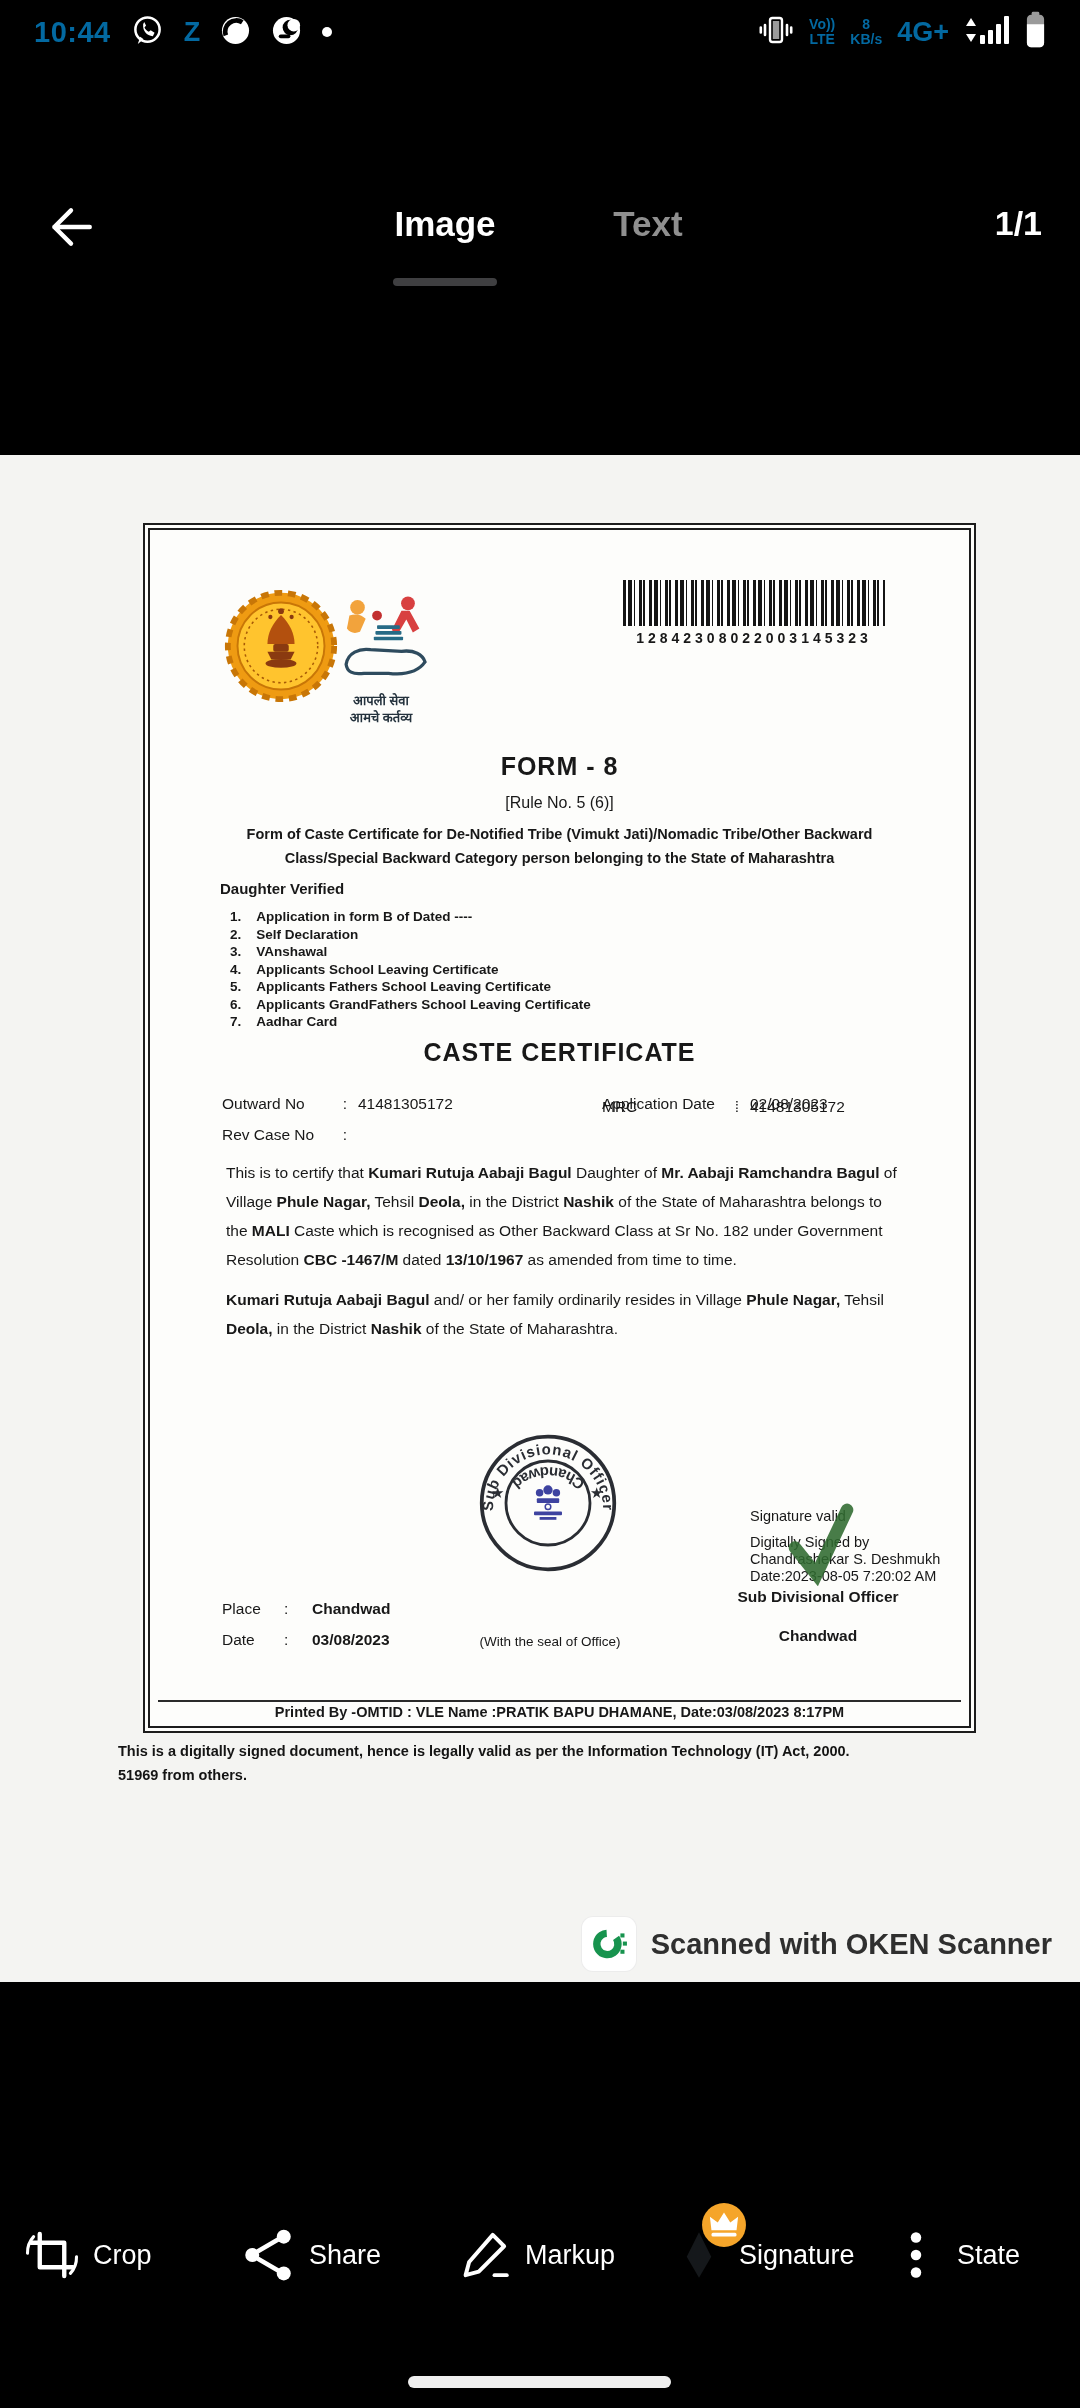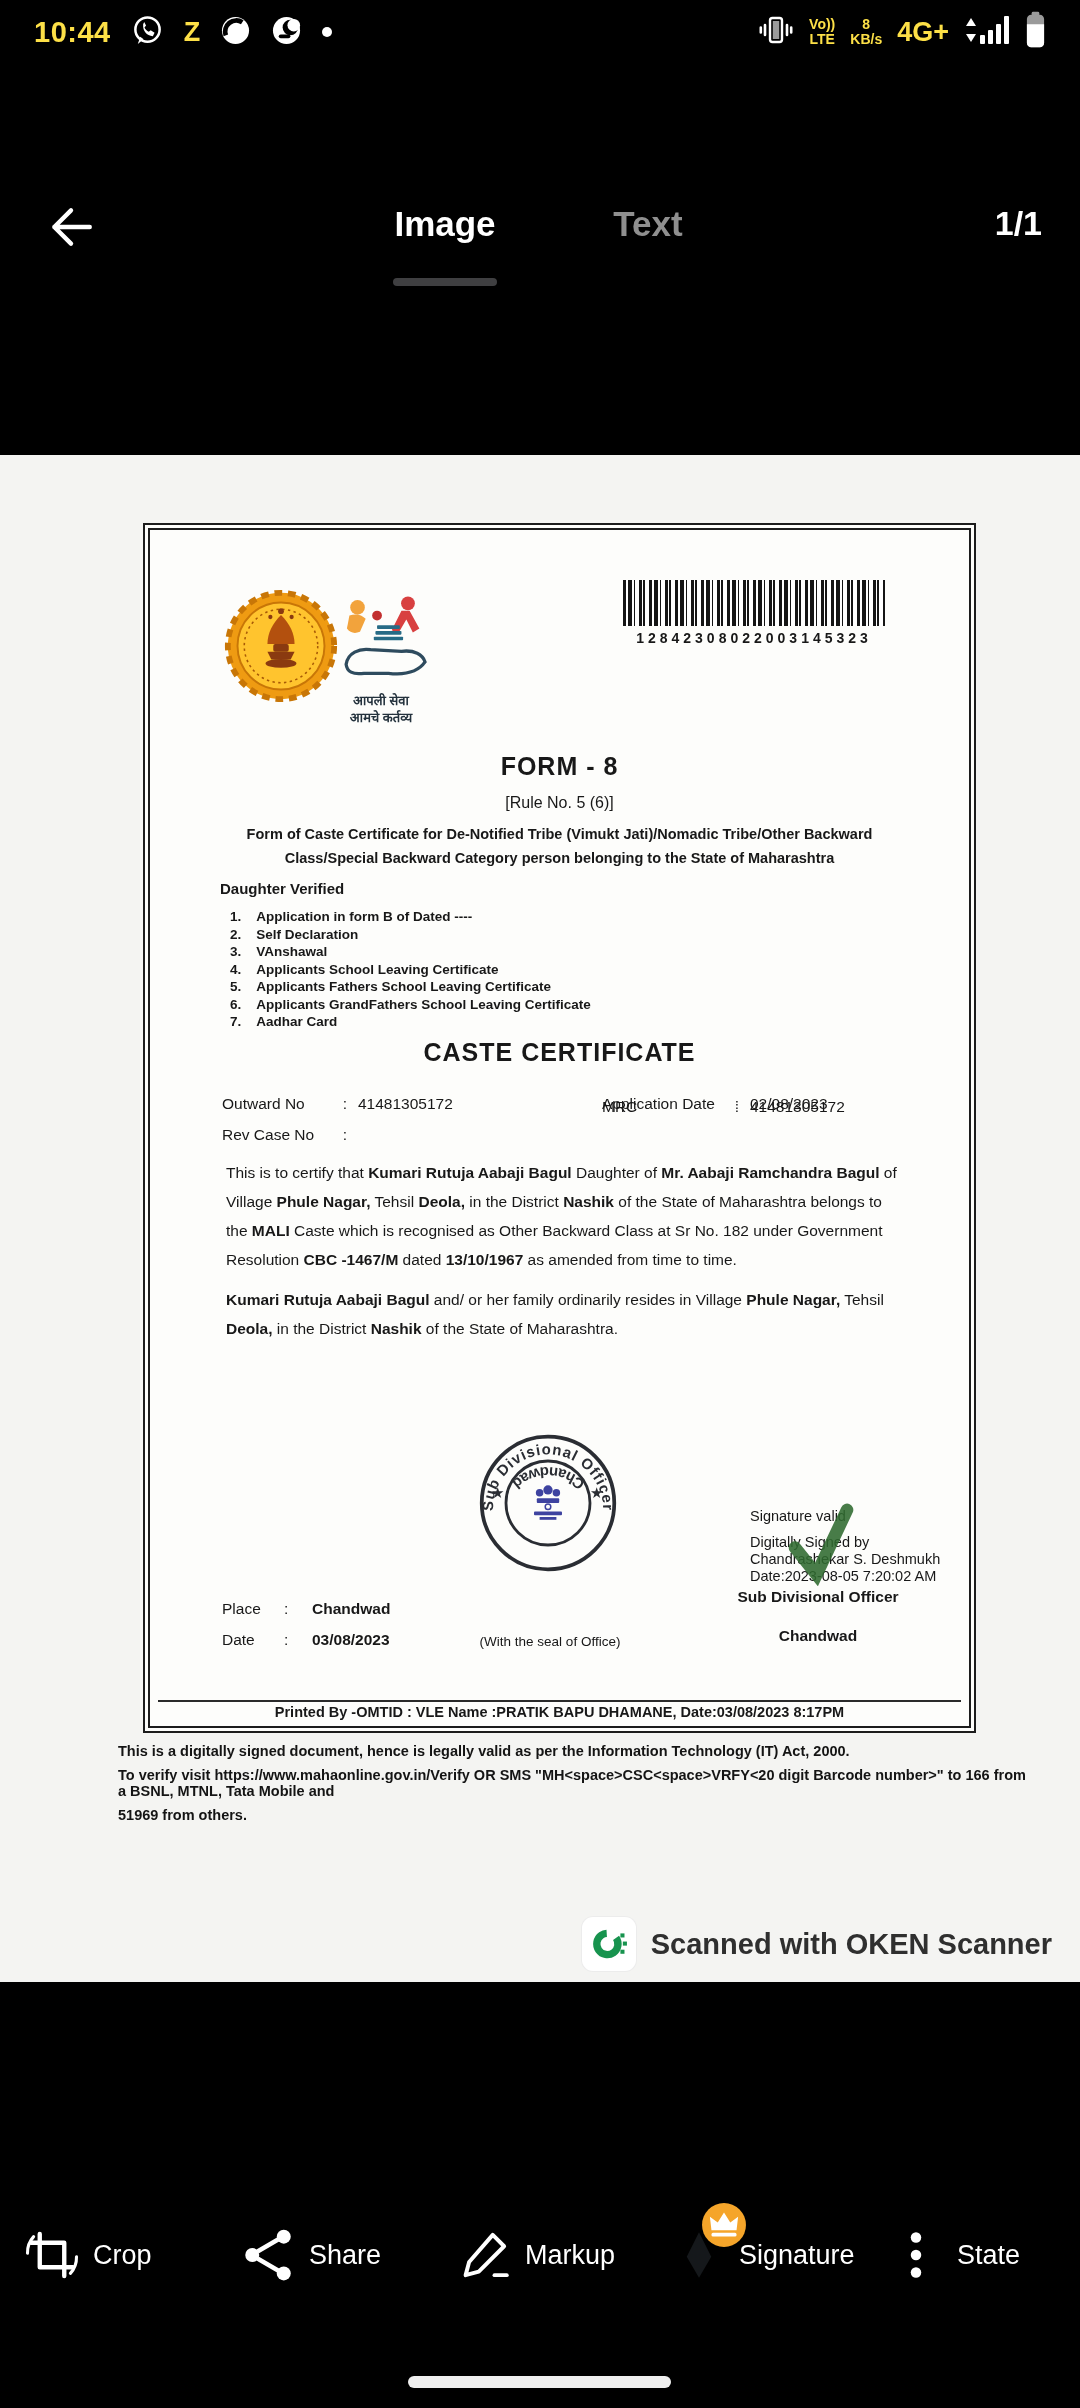--- a/index.html
+++ b/index.html
@@ -1,20 +1,20 @@
 <!DOCTYPE html>
 <html><head>
 <meta charset="utf-8">
 <style>
   * { margin:0; padding:0; box-sizing:border-box; }
   body { background:#111; font-family:"Liberation Sans","DejaVu Sans",sans-serif; }
   .screen { position:relative; width:1080px; height:2408px; background:#000; overflow:hidden; margin:0 auto; }
 
   
-  .status-bar { position:absolute; top:0; left:0; right:0; height:64px; display:flex; align-items:center; padding:0 34px; color:#fde047; }
+  .status-bar { position:absolute; top:0; left:0; right:0; height:64px; display:flex; align-items:center; padding:0 34px; color:#0369a1; }
   .sb-left { display:flex; align-items:center; gap:20px; }
   .sb-time { font-size:29px; font-weight:700; letter-spacing:0.5px; }
   .sb-z { font-size:27px; font-weight:700; }
   .sb-dot { width:10px; height:10px; border-radius:50%; background:#fff; }
   .sb-right { margin-left:auto; display:flex; align-items:center; gap:15px; }
   .sb-stack { display:flex; flex-direction:column; align-items:center; line-height:1.05; font-weight:700; font-size:14px; }
   .sb-4g { font-size:27px; font-weight:700; }
 
   
   .app-header { position:absolute; top:86px; left:0; right:0; height:130px; color:#fff; }
@@ -303,21 +303,20 @@
       <div class="abs pd-row pd-date">
         <span class="pd-label">Date</span><span class="pd-colon">:</span><span class="pd-value">03/08/2023</span>
       </div>
       <div class="abs seal-note">(With the seal of Office)</div>
 
       <div class="abs printed-bar">Printed By -OMTID : VLE Name :PRATIK BAPU DHAMANE, Date:03/08/2023 8:17PM</div>
     </div>
 
     <div class="legal">
       <div>This is a digitally signed document, hence is legally valid as per the Information Technology (IT) Act, 2000.</div>
-      <div>To verify visit https://www.mahaonline.gov.in/Verify OR SMS "MH&lt;space&gt;CSC&lt;space&gt;VRFY&lt;20 digit Barcode number&gt;" to 166 from a BSNL, MTNL, Tata Mobile and</div>
       <div>51969 from others.</div>
     </div>
 
     <div class="watermark">
       <span class="oken-badge">
         <svg width="44" height="44" viewBox="0 0 54 54">
           <circle cx="25" cy="27" r="13" fill="none" stroke="#17934e" stroke-width="9" stroke-dasharray="68 14" transform="rotate(-35 25 27)"></circle>
           <g fill="#17934e">
               <rect x="41" y="14" width="5" height="5"></rect>
               <rect x="44" y="24" width="5" height="5"></rect>

